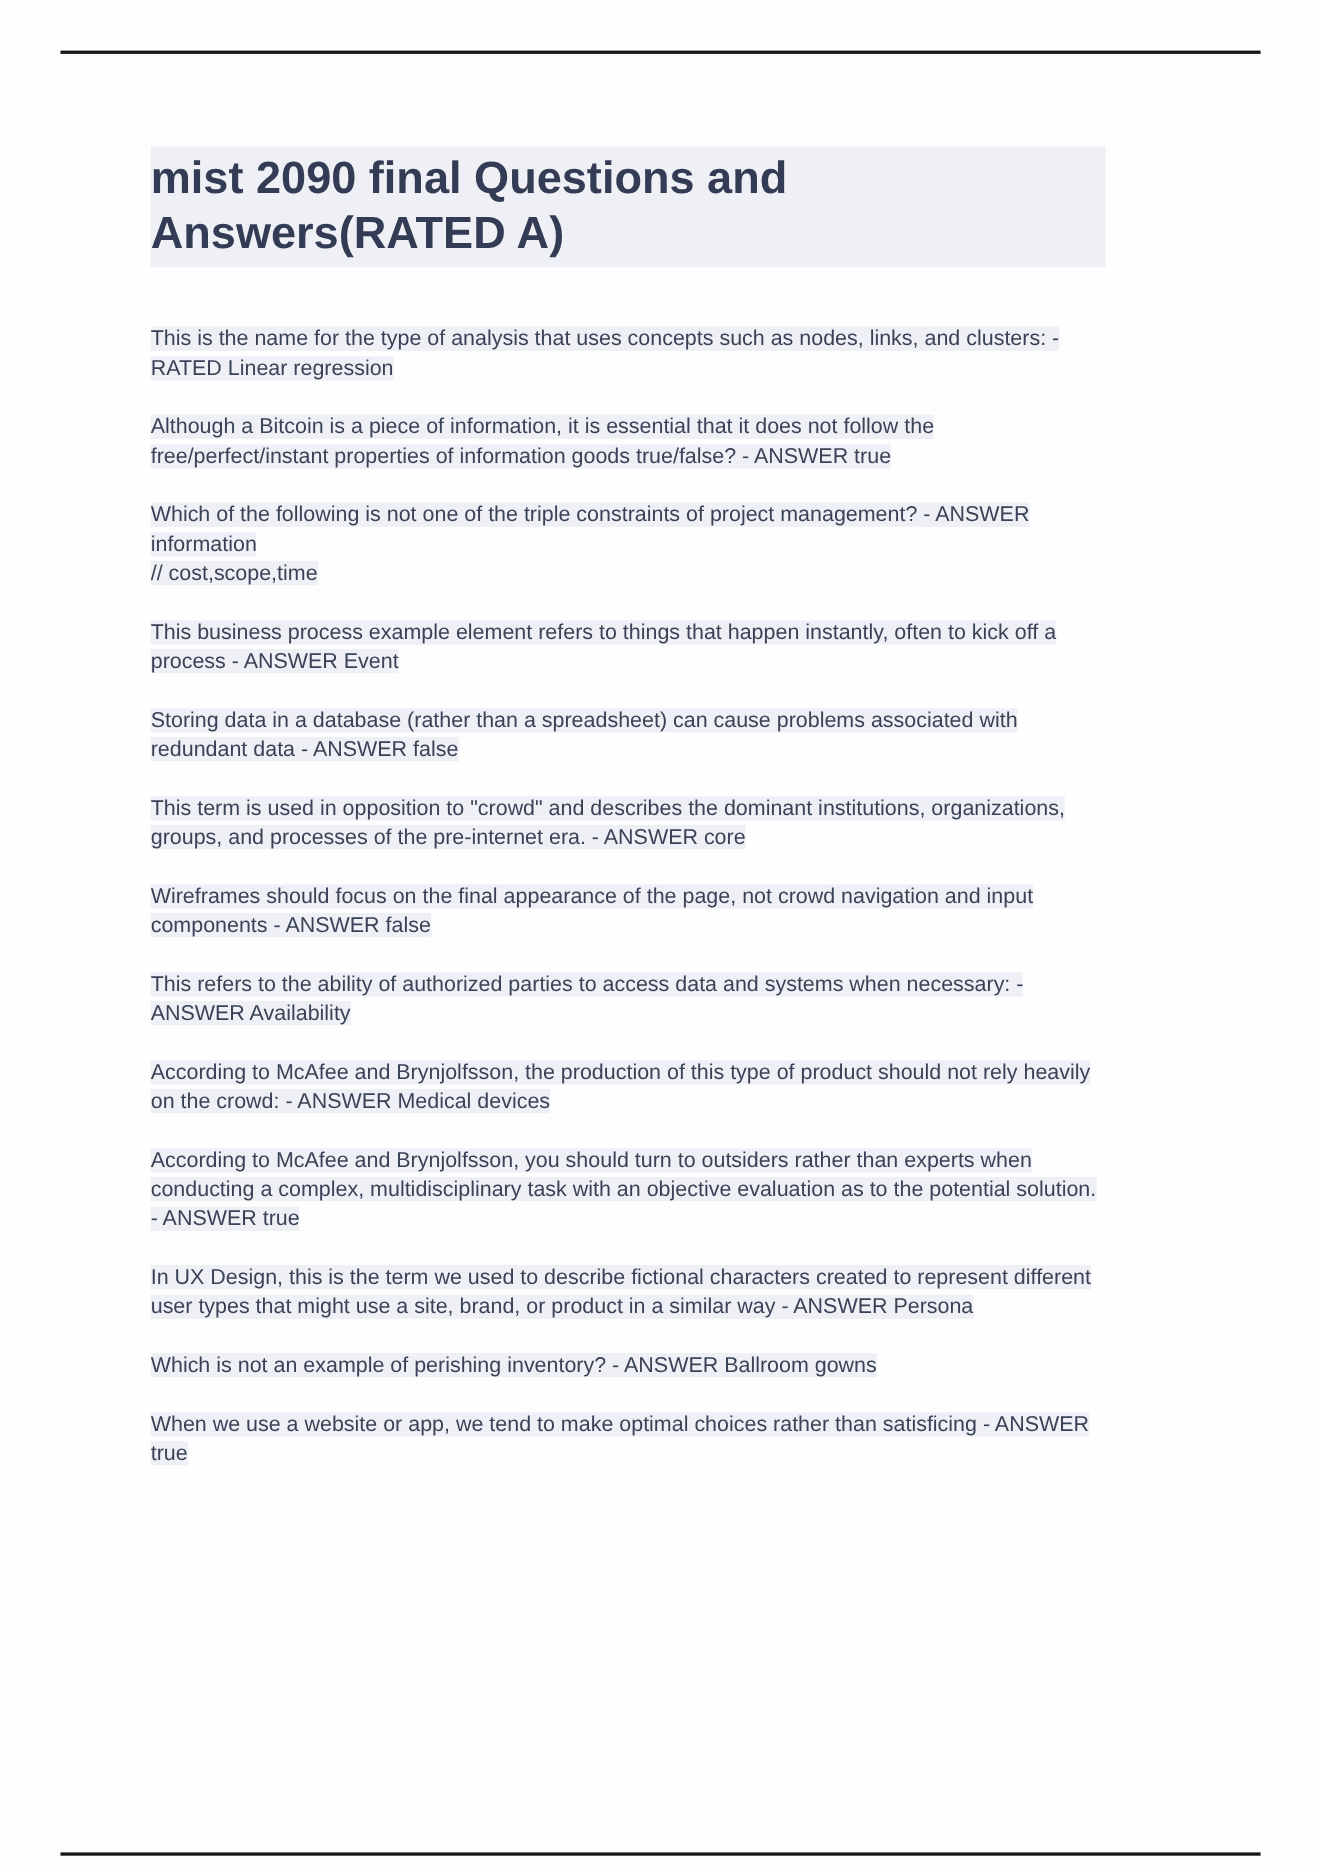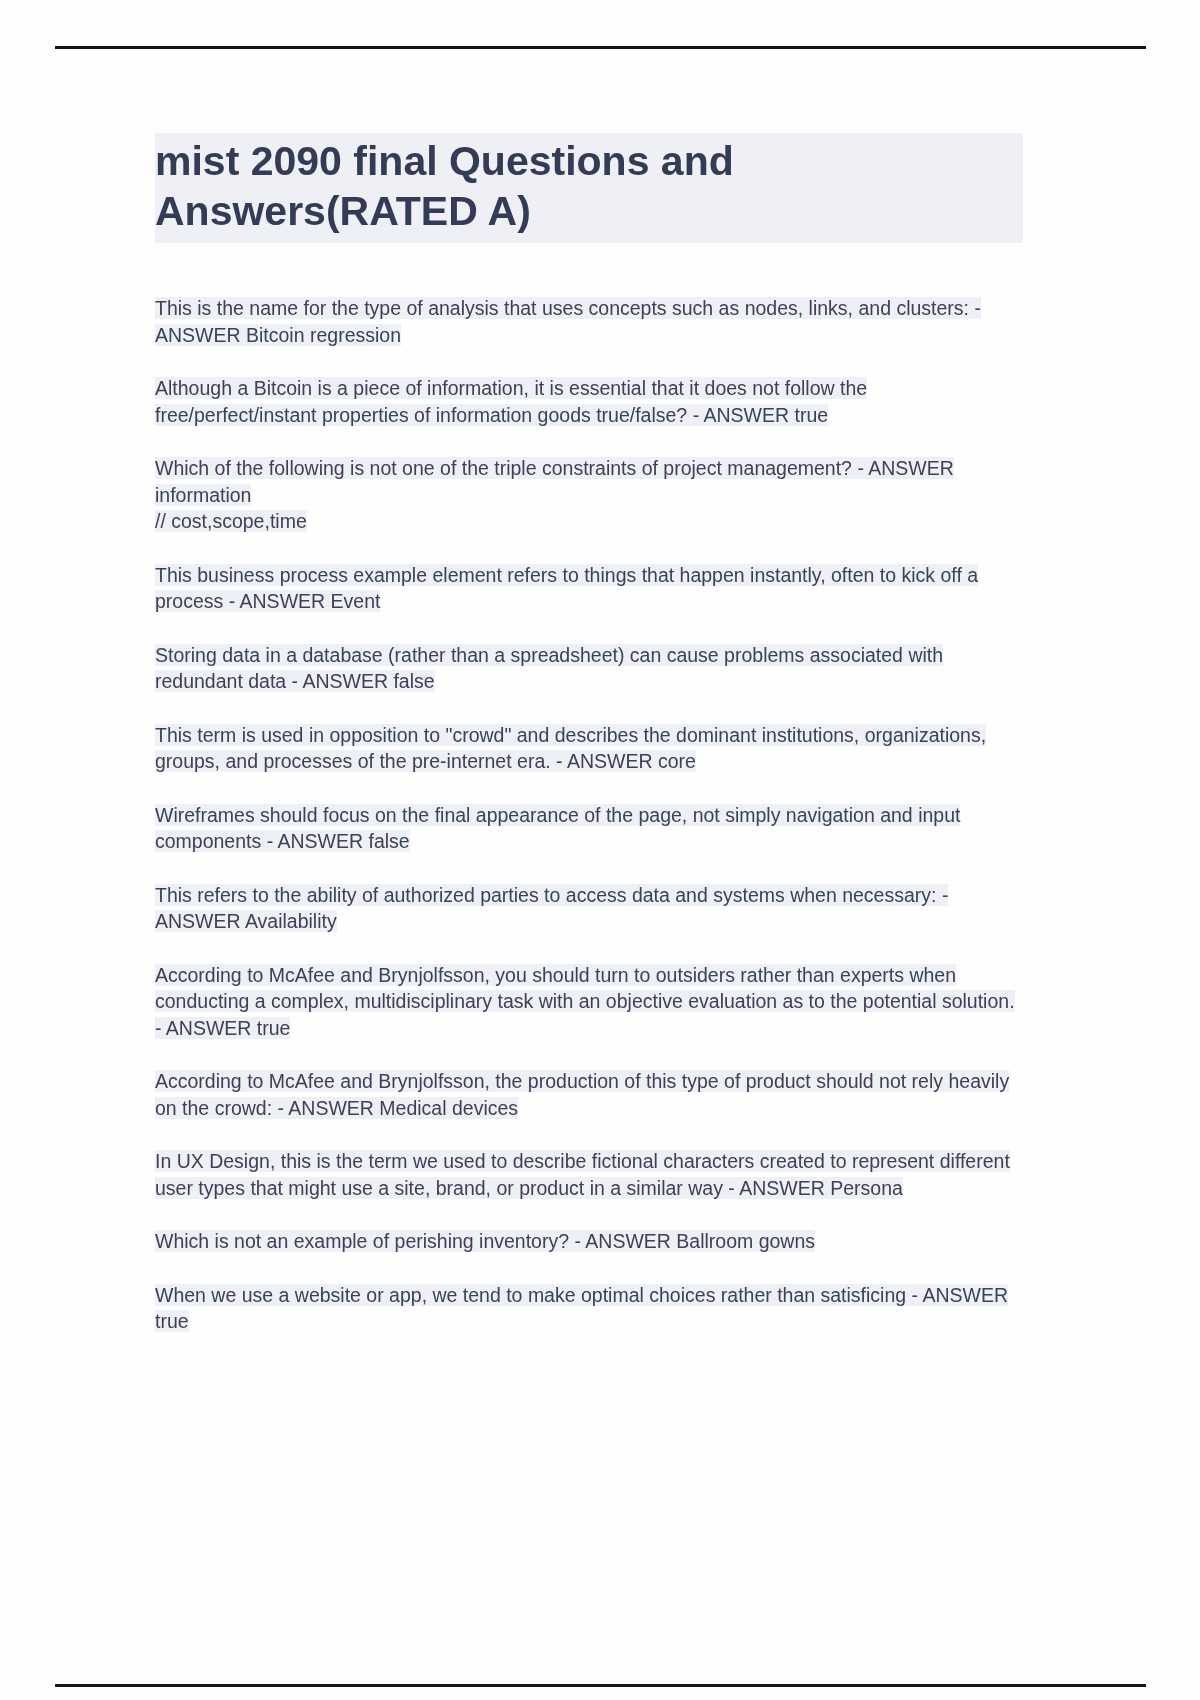--- a/index.html
+++ b/index.html
@@ -19,21 +19,21 @@
     position: absolute;
     left: 55px;
     width: 1091px;
     height: 3px;
     background: #161616;
   }
   .rule-top { top: 46px; }
   .rule-bottom { top: 1684px; }
   .content {
     position: absolute;
-    left: 155px;
+    left: 137px;
     top: 133px;
     width: 868px;
   }
   .doc-title {
     font-size: 41px;
     line-height: 50px;
     font-weight: bold;
     color: #333b55;
     background: #eef0f5;
     padding: 3px 0 7px 0;
@@ -54,31 +54,31 @@
 </head>
 <body>
 
 <div class="page">
   <div class="rule rule-top"></div>
 
   <div class="content">
     <h1 class="doc-title">mist 2090 final Questions and Answers(RATED A)</h1>
 
     <div id="qa-list">
-        <p class="qa-item"><span class="hl">This is the name for the type of analysis that uses concepts such as nodes, links, and clusters: - ANSWER Bitcoin regression</span></p>
+        <p class="qa-item"><span class="hl">This is the name for the type of analysis that uses concepts such as nodes, links, and clusters: - RATED Linear regression</span></p>
         <p class="qa-item"><span class="hl">Although a Bitcoin is a piece of information, it is essential that it does not follow the free/perfect/instant properties of information goods true/false? - ANSWER true</span></p>
         <p class="qa-item"><span class="hl">Which of the following is not one of the triple constraints of project management? - ANSWER information
 // cost,scope,time</span></p>
         <p class="qa-item"><span class="hl">This business process example element refers to things that happen instantly, often to kick off a process - ANSWER Event</span></p>
         <p class="qa-item"><span class="hl">Storing data in a database (rather than a spreadsheet) can cause problems associated with redundant data - ANSWER false</span></p>
         <p class="qa-item"><span class="hl">This term is used in opposition to "crowd" and describes the dominant institutions, organizations, groups, and processes of the pre-internet era. - ANSWER core</span></p>
-        <p class="qa-item"><span class="hl">Wireframes should focus on the final appearance of the page, not simply navigation and input components - ANSWER false</span></p>
+        <p class="qa-item"><span class="hl">Wireframes should focus on the final appearance of the page, not crowd navigation and input components - ANSWER false</span></p>
         <p class="qa-item"><span class="hl">This refers to the ability of authorized parties to access data and systems when necessary: - ANSWER Availability</span></p>
+        <p class="qa-item"><span class="hl">According to McAfee and Brynjolfsson, the production of this type of product should not rely heavily on the crowd: - ANSWER Medical devices</span></p>
         <p class="qa-item"><span class="hl">According to McAfee and Brynjolfsson, you should turn to outsiders rather than experts when conducting a complex, multidisciplinary task with an objective evaluation as to the potential solution. - ANSWER true</span></p>
-        <p class="qa-item"><span class="hl">According to McAfee and Brynjolfsson, the production of this type of product should not rely heavily on the crowd: - ANSWER Medical devices</span></p>
         <p class="qa-item"><span class="hl">In UX Design, this is the term we used to describe fictional characters created to represent different user types that might use a site, brand, or product in a similar way - ANSWER Persona</span></p>
         <p class="qa-item"><span class="hl">Which is not an example of perishing inventory? - ANSWER Ballroom gowns</span></p>
         <p class="qa-item"><span class="hl">When we use a website or app, we tend to make optimal choices rather than satisficing - ANSWER true</span></p>
       </div>
   </div>
 
   <div class="rule rule-bottom"></div>
 </div>
 
 </body></html>

